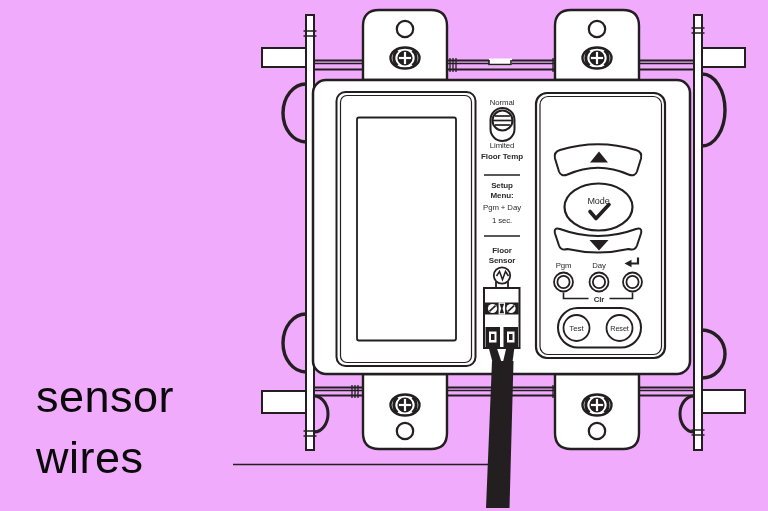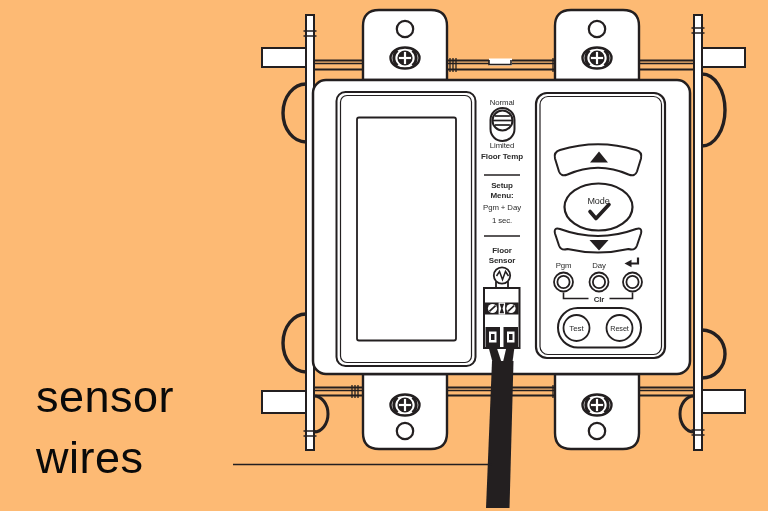--- a/index.html
+++ b/index.html
@@ -1,16 +1,16 @@
 <!DOCTYPE html>
 <html><head>
 <meta charset="utf-8">
 <style>
   html,body{margin:0;padding:0;background:#ffffff;}
-  .stage{position:relative;width:768px;height:511px;background:#fdba74;overflow:hidden;}
+  .stage{position:relative;width:768px;height:511px;background:#f0abfc;overflow:hidden;}
   svg{display:block;}
   .ln{stroke:#231f20;fill:none;}
   .wf{fill:#ffffff;stroke:#231f20;}
   .blk{fill:#231f20;stroke:none;}
   .tx{fill:#2b2b2b;font-family:"Liberation Sans",sans-serif;letter-spacing:-0.1px;}
   .tb{font-weight:700;}
   .caption{fill:#0a0a0a;font-family:"Liberation Sans",sans-serif;font-size:45px;letter-spacing:0.5px;}
 </style>
 </head>
 <body>

